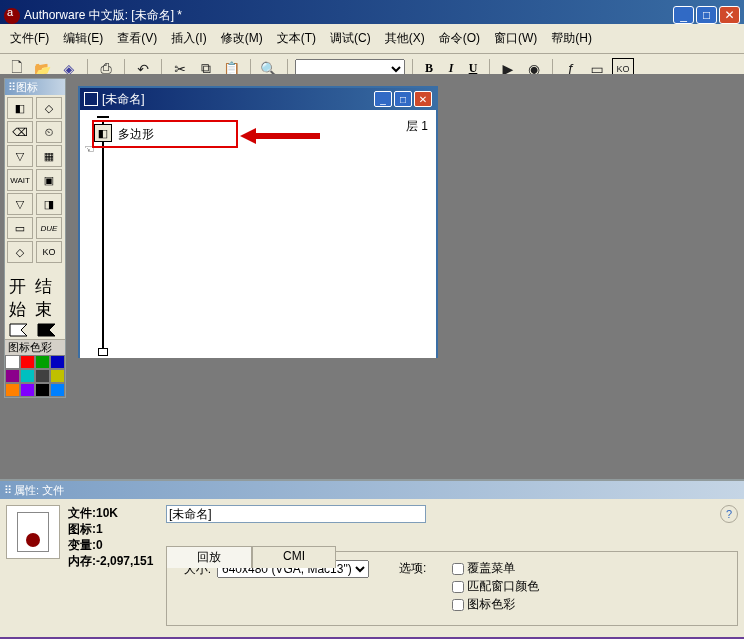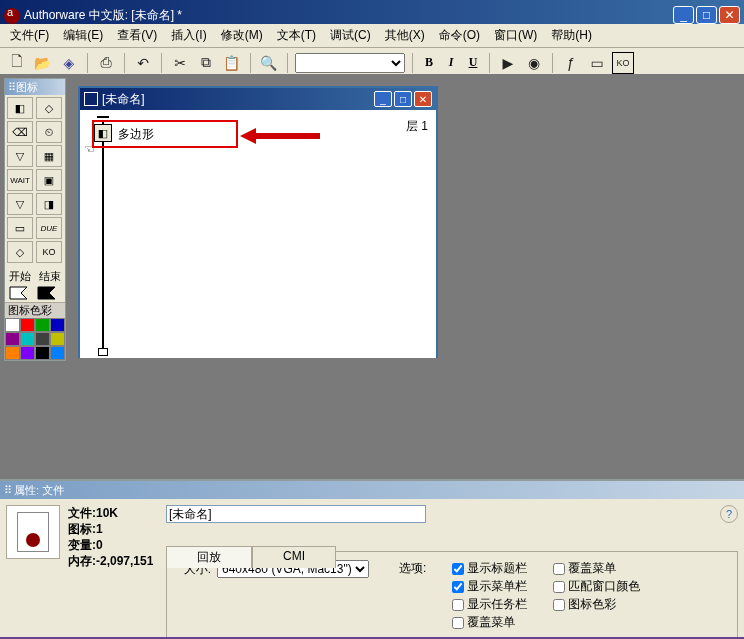--- a/index.html
+++ b/index.html
@@ -10,40 +10,40 @@
 .titlebar .app-icon { width: 16px; height: 16px; background: #8b0000; border-radius: 50%; margin-right: 4px; position: relative; }
 .titlebar .app-icon::after { content: "a"; position: absolute; left: 3px; top: -2px; color: #fff; font-size: 11px; }
 .titlebar .title-text { flex: 1; font-size: 12px; }
 .titlebar .winbtns { display: flex; gap: 2px; }
 .titlebar .winbtn { width: 21px; height: 18px; border: 1px solid #fff; display: flex; align-items: center; justify-content: center; border-radius: 3px; cursor: pointer; font-family: Arial; }
 .titlebar .winbtn.min { background: #316ac5; color:#fff;}
 .titlebar .winbtn.max { background: #316ac5; color:#fff;}
 .titlebar .winbtn.close { background: #d04a2a; color:#fff; }
 
 
-.menubar { height: 24px; background: #ece9d8; display: flex; align-items: center; padding: 0 4px; font-size: 12px; gap: 2px; border-bottom: 1px solid #aca899;}
+.menubar { height: 30px; background: #ece9d8; display: flex; align-items: center; padding: 0 4px; font-size: 12px; gap: 2px; border-bottom: 1px solid #aca899;}
 .menubar .menu-item { padding: 2px 6px; cursor: pointer; }
 
 
 .toolbar { height: 30px; background: #ece9d8; display: flex; align-items: center; padding: 2px 6px; gap: 4px; border-bottom: 1px solid #aca899;}
 .toolbar .tbtn { width: 22px; height: 22px; border: 1px solid transparent; display: flex; align-items: center; justify-content: center; cursor: pointer; font-size: 14px; color:#222;}
 .toolbar .sep { width: 1px; height: 20px; background: #aca899; margin: 0 3px; }
 .toolbar select { height: 20px; font-size: 12px; width: 110px; }
 .toolbar .fmtbtn { font-family: "Times New Roman"; font-weight: bold; width: 18px; text-align:center; cursor:pointer;}
 
 
 .workspace { position: absolute; top: 74px; left: 0; right: 0; bottom: 0; background: #7a7a7a; }
 
 
 .palette { position: absolute; left: 4px; top: 4px; width: 62px; background: #ece9d8; border: 1px solid #919b9c; }
 .palette .pal-title { height: 16px; background: linear-gradient(to right, #7b9ec5, #c5d5e5); color: #fff; font-size: 11px; padding-left: 3px; display:flex; align-items:center; gap:2px;}
 .palette .pal-grip{color:#fff;letter-spacing:-2px;}
 .palette .pal-body { padding: 2px; display: grid; grid-template-columns: 1fr 1fr; gap: 2px; }
 .palette .pal-btn { width: 26px; height: 22px; border: 1px solid #aca899; background: #ece9d8; display: flex; align-items: center; justify-content: center; cursor: pointer; font-size: 11px;}
-.palette .start-end { display: flex; justify-content: space-between; padding: 0 4px; font-size: 11px; margin-top:4px;}
+.palette .start-end { display: flex; justify-content: space-between; padding: 0 4px; font-size: 17px; margin-top:10px;}
 .palette .flags { display: flex; justify-content: space-around; padding: 2px; }
 .palette .flag { width:24px; height:14px; }
 .palette .color-title{font-size:11px; padding-left:3px; background:#d4d0c8; border-top:1px solid #aca899;}
 .palette .color-grid{display:grid; grid-template-columns:repeat(4,1fr);}
 .palette .color-cell{height:14px; border:1px solid #808080;}
 
 
 .designwin { position: absolute; left: 78px; top: 12px; width: 360px; height: 272px; background: #fff; border: 2px solid #3a6ea5; }
 .designwin .dw-title { height: 22px; background: linear-gradient(to right, #0a246a, #3a6ea5); color: #fff; display: flex; align-items: center; padding: 0 4px; }
 .designwin .dw-title .dw-icon { width:14px;height:14px;background:#0a246a; border:1px solid #fff; margin-right:4px;}
@@ -256,38 +256,20 @@
             <div>
               <div class="row">
                 <span class="lbl">大小:</span>
                 <select class="size"><option>640x480 (VGA, Mac13")</option></select>
               </div>
             </div>
             <div class="row" style="align-items:flex-start;">
               <span>选项:</span>
               <div class="opts">
                 <label>
-                    <input type="checkbox" checked="" style="">
-                    <span>显示标题栏</span>
-                  </label>
-                <label>
-                    <input type="checkbox" checked="" style="">
-                    <span>显示菜单栏</span>
-                  </label>
-                <label>
-                    <input type="checkbox" style="">
-                    <span>显示任务栏</span>
-                  </label>
-                <label>
-                    <input type="checkbox" style="">
-                    <span>覆盖菜单</span>
-                  </label>
-              </div>
-              <div class="opts">
-                <label>
                     <input type="checkbox" style="">
                     <span>覆盖菜单</span>
                   </label>
                 <label>
                     <input type="checkbox" style="">
                     <span>匹配窗口颜色</span>
                   </label>
                 <label>
                     <input type="checkbox" style="">
                     <span>图标色彩</span>

